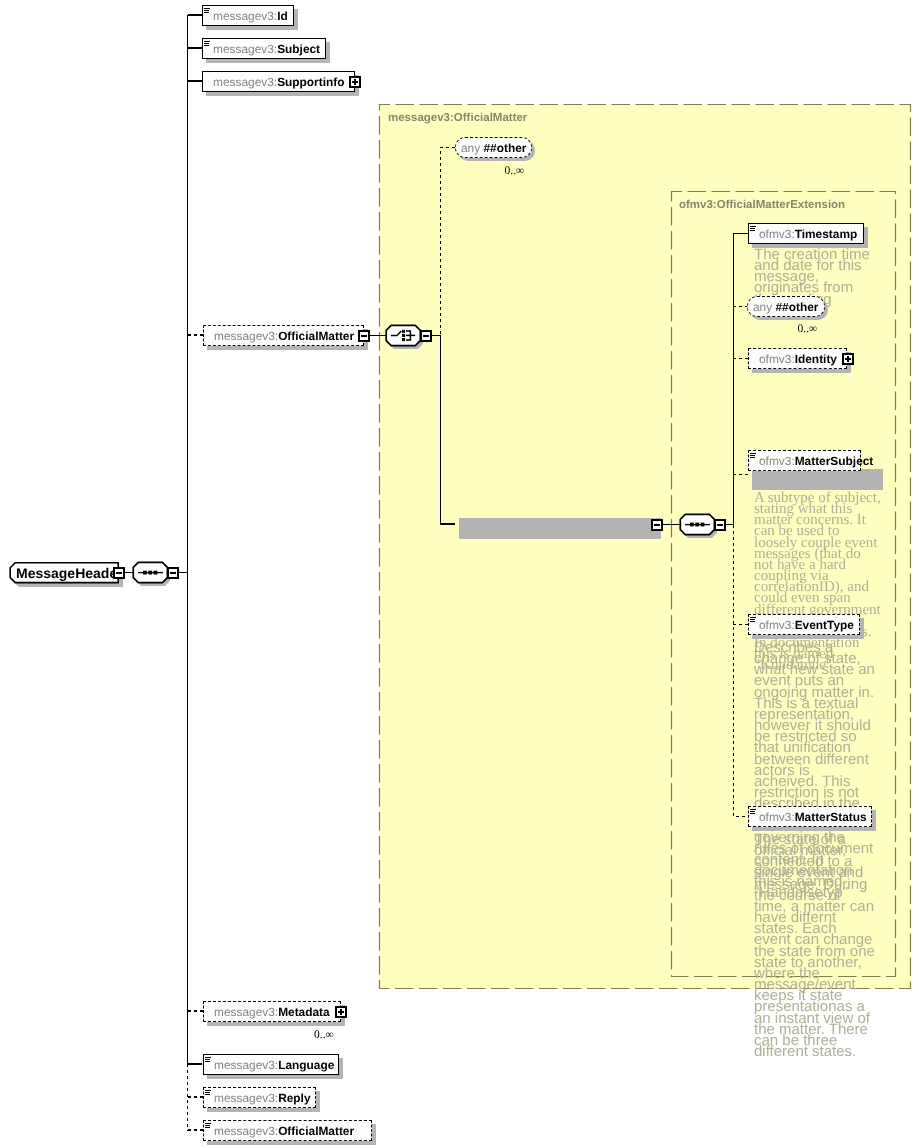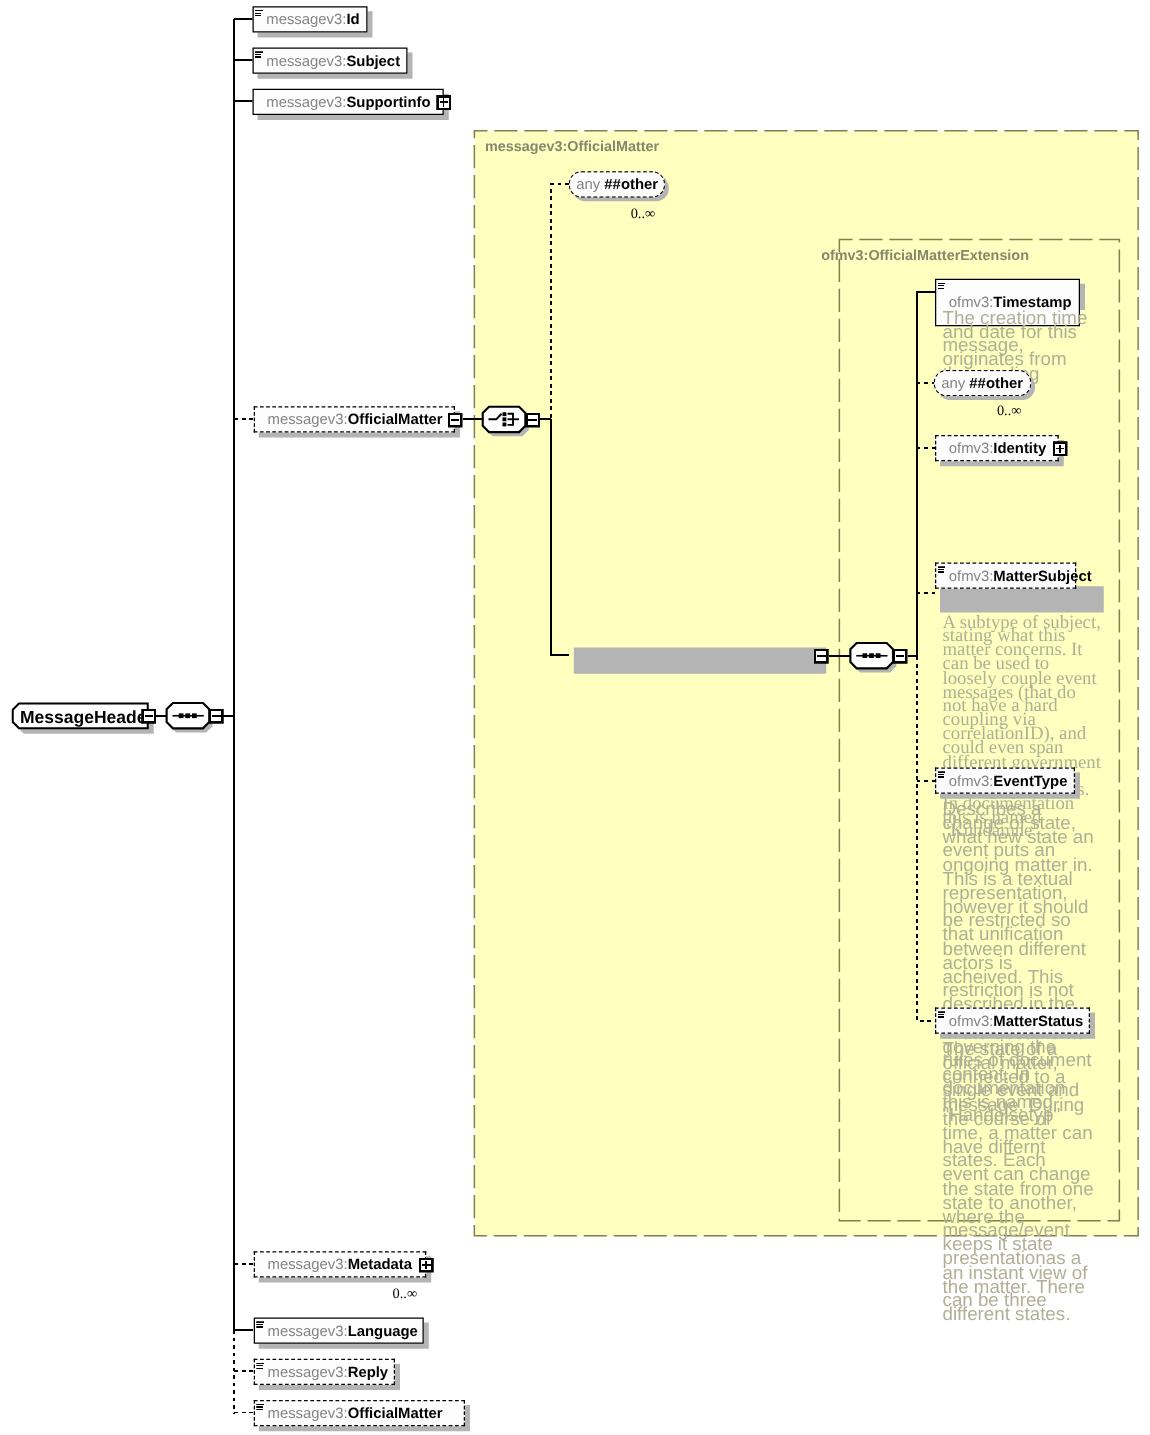--- a/index.html
+++ b/index.html
@@ -47,21 +47,21 @@
 
 <div id="stage">
 
   <div class="group" style="left:379.5px;top:104.5px;width:531px;height:884px;"></div>
   <div class="group" style="left:671.5px;top:191.5px;width:224px;height:785px;"></div>
   <svg class="lines" viewBox="0 0 920 1148">
     <rect x="379.5" y="104.5" width="531" height="884" fill="none" stroke="#807f4e" stroke-width="1.2" stroke-dasharray="18.5,5.5" stroke-dashoffset="-16"></rect>
     <rect x="671.5" y="191.5" width="224" height="785" fill="none" stroke="#807f4e" stroke-width="1.2" stroke-dasharray="18.5,5.5" stroke-dashoffset="-16"></rect>
   </svg>
   <div class="group-title" style="left:388px;top:112px;">messagev3:OfficialMatter</div>
-  <div class="group-title" style="left:657px;top:199px;">ofmv3:OfficialMatterExtension</div>
+  <div class="group-title" style="left:679px;top:199px;">ofmv3:OfficialMatterExtension</div>
 
   <svg class="lines" viewBox="0 0 920 1148" shape-rendering="crispEdges">
     <g stroke="#000" stroke-width="1.6" fill="none">
 
       <path d="M187.5 15 L187.5 1064"></path>
 
       <path d="M187.5 15 L202 15"></path>
       <path d="M187.5 48 L202 48"></path>
       <path d="M187.5 81 L202 81"></path>
       <path d="M187.5 1064 L202 1064"></path>
@@ -216,21 +216,21 @@
   <div class="card" style="left:504.5px;top:165px;">0..∞</div>
 
   <div class="sh" style="left:459px;top:518px;width:202px;height:21px;"></div>
   <div class="tog" style="left:651px;top:518.5px;"><svg width="12" height="12" viewBox="0 0 12 12" shape-rendering="crispEdges">
         <rect x="0" y="0" width="12" height="12" fill="#000"></rect>
         <rect x="2" y="2" width="8" height="8" fill="#fff"></rect>
         <rect x="2.6" y="5" width="6.8" height="1.5" fill="#000"></rect>
       </svg></div>
 
   <div class="sh" style="left:752px;top:227px;width:116px;height:21px;"></div>
-  <div class="node solid" style="left:748px;top:223px;width:116px;height:38px;">
+  <div class="node solid" style="left:748px;top:223px;width:116px;height:21px;">
     <span class="icon3"><svg width="8" height="8" viewBox="0 0 8 8" shape-rendering="crispEdges">
           <rect x="0" y="0" width="6" height="1" fill="#000"></rect>
           <rect x="0" y="2" width="5" height="1" fill="#000"></rect>
           <rect x="0" y="4" width="5" height="1" fill="#000"></rect>
         </svg></span>
     <span class="tx"><span class="ns">ofmv3:</span><span class="nm">Timestamp</span></span>
   </div>
   <div class="doc" style="left:754px;top:249px;width:118px;">The creation time and date for this message, originates from the sending system.</div>
 
   <div class="sh" style="left:750px;top:299px;width:78px;height:21px;border-radius:10px;"></div>

